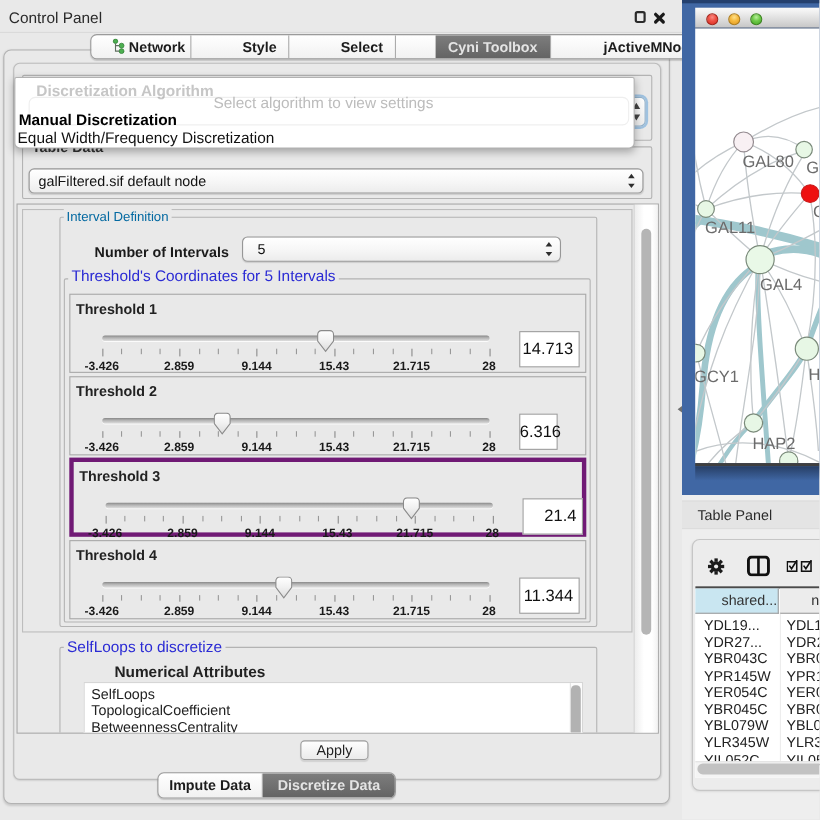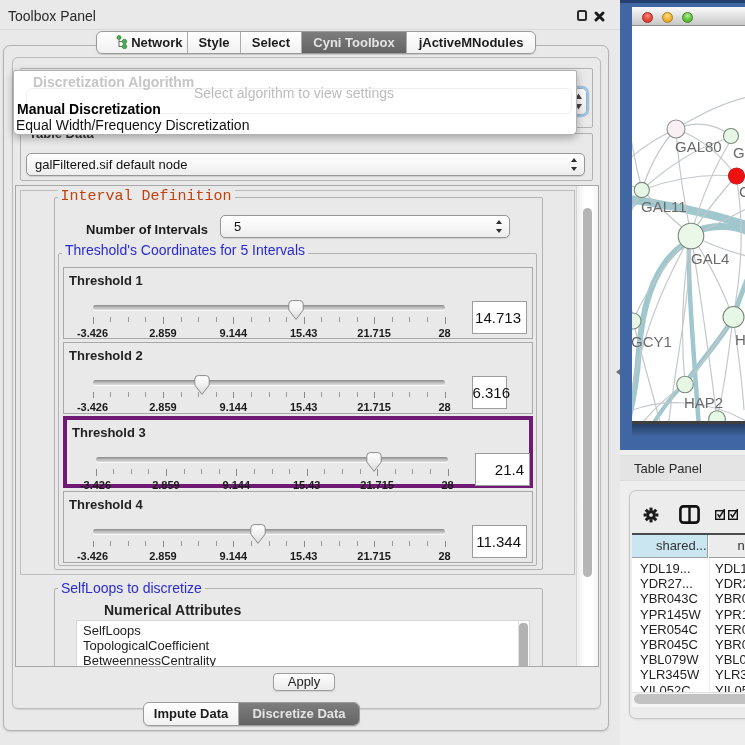--- a/index.html
+++ b/index.html
@@ -29,31 +29,31 @@
     <defs>
 <linearGradient id="thg" x1="0" y1="0" x2="0" y2="1">
         <stop offset="0" stop-color="#ffffff"></stop>
         <stop offset="0.45" stop-color="#f2f2f2"></stop>
         <stop offset="1" stop-color="#dcdcdc"></stop>
       </linearGradient>
 </defs>
   </svg>
 
 <div class="abs" style="left:0;top:0;width:620px;height:30px;background:#e9e9e9;border-bottom:1px solid #dadada;"></div>
-<div class="abs" style="left:8px;top:8px;font-size:14px;color:#2a2a2a;">Toolbox Panel</div>
+<div class="abs" style="left:8px;top:8px;font-size:14px;color:#2a2a2a;">Control Panel</div>
 <div class="abs" style="left:576.5px;top:10px;width:10.5px;height:10.5px;border:2px solid #2a2a2a;border-radius:2.5px;"></div>
 <svg class="abs" style="left:594px;top:10.5px;" width="11" height="11" viewBox="0 0 11 11">
     <path d="M2 2 L9 9 M9 2 L2 9" stroke="#1a1a1a" stroke-width="2.9" stroke-linecap="round"></path>
   </svg>
 
 <div class="abs" style="left:3px;top:45px;width:606px;height:686px;border:1px solid #b2b2b2;border-radius:7px;background:#e9e9e9;box-shadow:0 1px 2px rgba(0,0,0,0.14);"></div>
 
 <div class="abs" style="left:12px;top:57px;width:589px;height:652px;border:1px solid #bcbcbc;border-radius:6px;background:#e9e9e9;box-shadow:0 1px 1.5px rgba(0,0,0,0.1);"></div>
 
-<div class="tabgrp" style="left:96px;top:31px;height:23px;">
+<div class="tabgrp" style="left:82px;top:31px;height:23px;gap:36px;">
   <div class="tab" style="width:91px;padding-left:14px;"><svg width="12" height="14" viewBox="0 0 12 14" style="vertical-align:-2px;">
         <circle cx="3" cy="2.5" r="2" fill="#4caf50" stroke="#2e7d32" stroke-width="0.7"></circle>
         <circle cx="8.5" cy="6.5" r="2.2" fill="#4caf50" stroke="#2e7d32" stroke-width="0.7"></circle>
         <circle cx="8.5" cy="11.5" r="2.2" fill="#4caf50" stroke="#2e7d32" stroke-width="0.7"></circle>
         <path d="M3 4.5 L3 12 M3 6.5 L6.5 6.5 M3 11.5 L6.5 11.5" stroke="#607060" stroke-width="1" fill="none"></path>
       </svg> Network</div>
   <div class="tab" style="width:53px;">Style</div>
   <div class="tab" style="width:61px;">Select</div>
   <div class="tab tabsel" style="width:105px;">Cyni Toolbox</div>
   <div class="tab" style="width:128px;">jActiveMNodules</div>
@@ -77,21 +77,21 @@
 <div class="fs" style="left:20px;top:133px;width:573px;height:48px;"></div>
 <div class="fst" style="left:26px;top:127px;font-weight:bold;color:#333;">Table Data</div>
 <div class="combo" style="left:26px;top:153px;width:559px;height:23px;">
     <span style="position:absolute;left:8px;top:3px;">galFiltered.sif default node</span>
     <span class="stepper" style="right:6px;"></span>
   </div>
 
 <div class="abs" id="scrollpane" style="left:15px;top:185px;width:584px;height:482px;border:1px solid #a8a8a8;background:#e9e9e9;overflow:hidden;">
   <div class="abs" style="left:3.5px;top:3.5px;width:555.5px;height:385px;border:1px solid #bdbdbd;"></div>
   <div class="fs" style="left:37.5px;top:11px;width:489.5px;height:372.5px;"></div>
-  <div class="fst" style="left:41.5px;top:4px;color:#c2410c;font-size:15px;line-height:14px;font-family:Liberation Mono, monospace;">Interval Definition</div>
+  <div class="fst" style="left:41.5px;top:4px;color:#0369a1;font-size:12px;line-height:14px;">Interval Definition</div>
   <div class="blab" style="left:70px;top:36px;color:#1a1a1a;">Number of Intervals</div>
   <div class="combo" style="left:204px;top:29px;width:290px;height:23px;">
       <span style="position:absolute;left:13px;top:3px;">5</span>
       <span class="stepper" style="right:6px;"></span>
     </div>
   <div class="fs" style="left:42px;top:66.5px;width:479px;height:313.5px;"></div>
   <div class="fst" style="left:46px;top:57px;color:#2a2ad4;font-size:14px;line-height:14px;">Threshold's Coordinates for 5 Intervals</div>
 
   <div class="abs" style="left:47px;top:81px;width:470px;height:72px;border:1px solid #a8a8a8;background:#e9e9e9;">
     <div class="blab" style="left:5px;top:5px;">Threshold 1</div>

